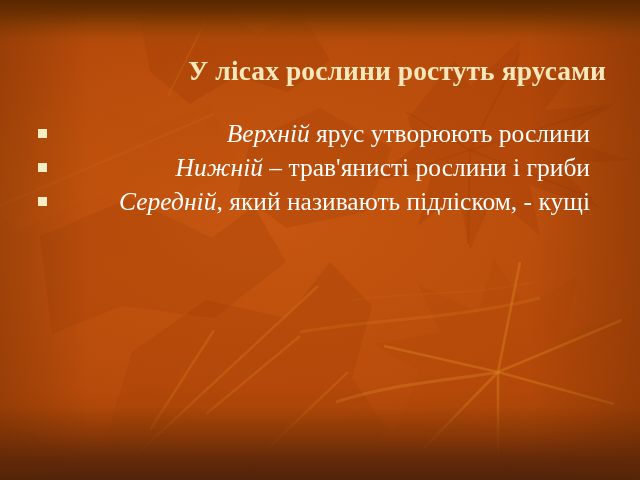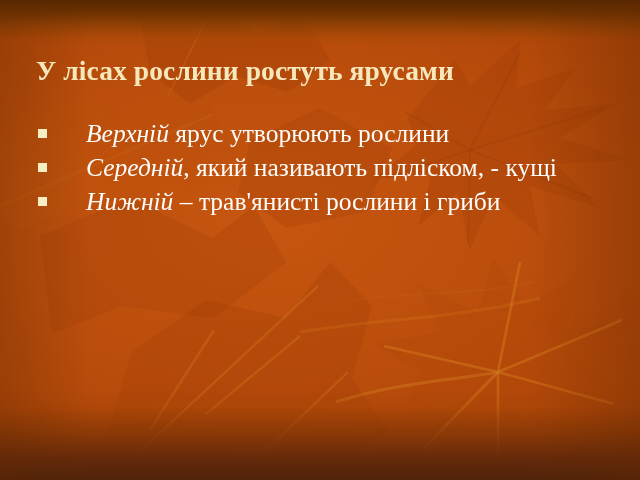--- a/index.html
+++ b/index.html
@@ -67,20 +67,21 @@
     position: absolute;
     right: 0; top: 0; bottom: 0;
     width: 110px;
     background: linear-gradient(to left, rgba(95,40,2,0.32), rgba(95,40,2,0));
   }
 
   
   .content {
     position: absolute;
     inset: 0;
+    text-align: right;
   }
   .slide-title {
     position: absolute;
     left: 36px;
     top: 38px;
     width: 570px;
     font-size: 27.5px;
     font-weight: bold;
     line-height: 1.12;
     color: #f6e8bb;
@@ -224,23 +225,23 @@
 
     <ul class="body-list">
 
       <li class="bullet-row">
         <span class="bullet-mark"></span>
         <span class="em-word">Верхній</span><span class="rest-text"> ярус утворюють рослини</span>
       </li>
 
       <li class="bullet-row">
         <span class="bullet-mark"></span>
-        <span class="em-word">Середній</span><span class="rest-text">, який називають підліском, - кущі</span>
+        <span class="em-word">Нижній</span><span class="rest-text"> – трав'янисті рослини і гриби</span>
       </li>
 
       <li class="bullet-row">
         <span class="bullet-mark"></span>
-        <span class="em-word">Нижній</span><span class="rest-text"> – трав'янисті рослини і гриби</span>
+        <span class="em-word">Середній</span><span class="rest-text">, який називають підліском, - кущі</span>
       </li>
 
     </ul>
   </div>
 </div>
 
 </body></html>

